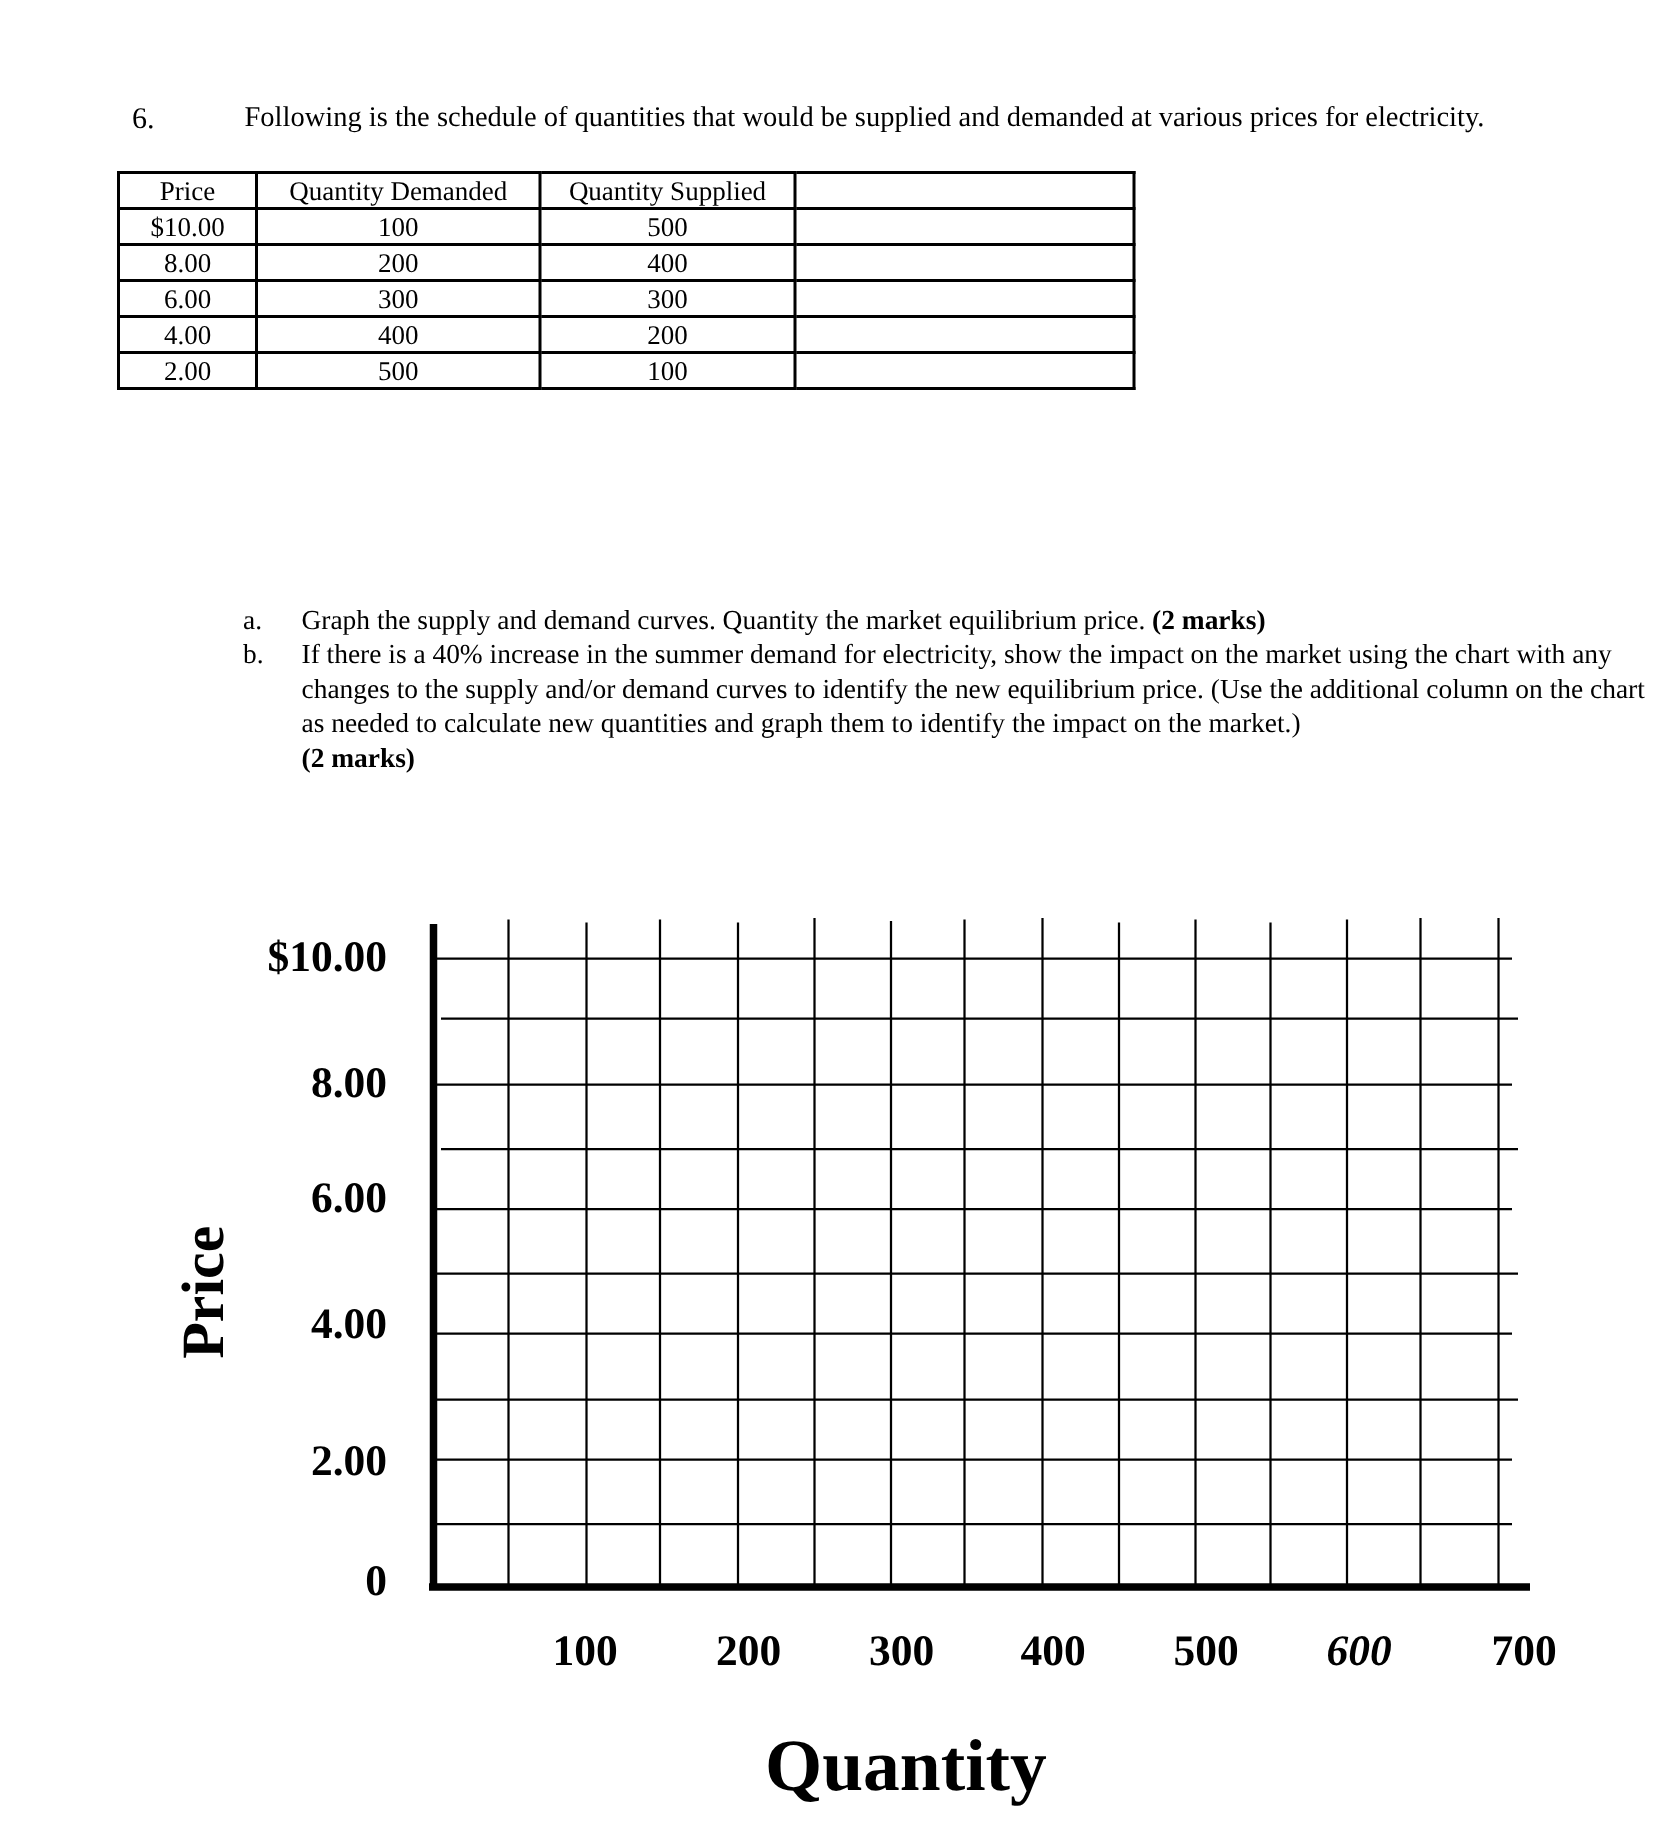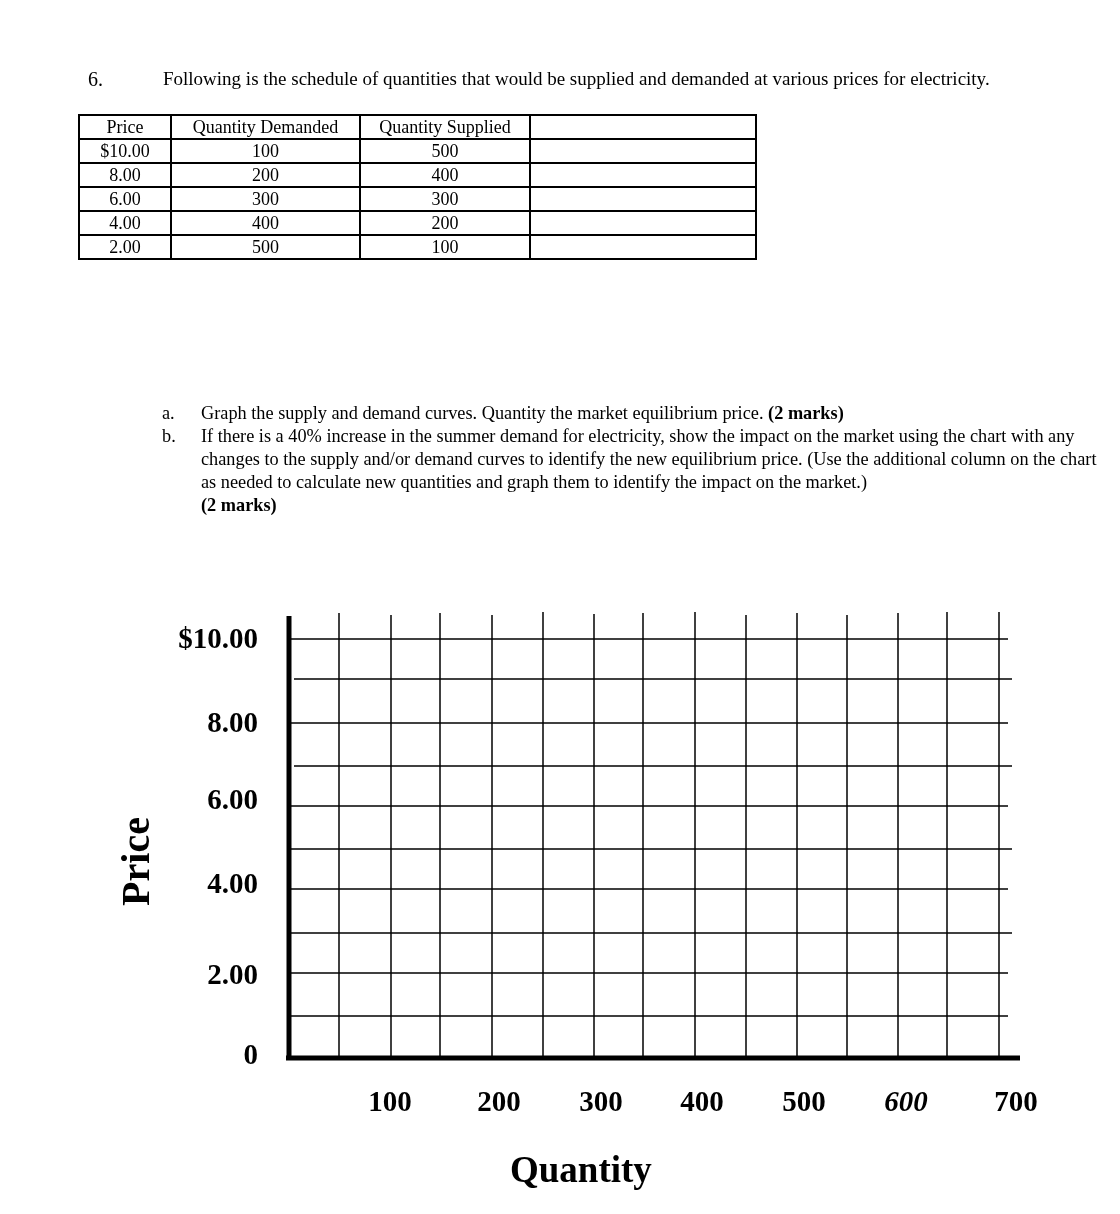--- a/index.html
+++ b/index.html
@@ -14,21 +14,21 @@
                 font-weight:normal; height:22px; }
   .c0 { width:90px; } .c1 { width:187px;font-family:Liberation Serif, serif; } .c2 { width:168px;margin-top:48px; } .c3 { width:224px; }
   .parts { left:158px; top:402px; width:945px; font-size:18.3px; line-height:23px; }
   .part { position:relative; padding-left:43px; }
   .part .lbl { position:absolute; left:4px; top:0; }
   b { font-weight:bold; }
   .ytick { font-weight:bold; font-size:29px; text-align:right; width:100px; left:158px; }
   .xtick { font-weight:bold; font-size:29px; top:1085px; text-align:center; width:80px; }
   .ylabel { font-weight:bold; font-size:40px; left:80px; top:838px; transform:rotate(-90deg);
             transform-origin:center; width:110px; text-align:center; }
-  .xlabel { font-weight:bold; font-size:37px; left:510px; top:1148px; }
+  .xlabel { font-weight:bold; font-size:49px; left:510px; top:1148px; }
   svg.grid { position:absolute; left:0; top:0; }
 </style>
 </head>
 <body>
 
 <div class="abs qnum">6.</div>
 <div class="abs qtext">Following is the schedule of quantities that would be supplied and demanded at various prices for electricity.</div>
 
 <table class="sched">
   <tbody>

